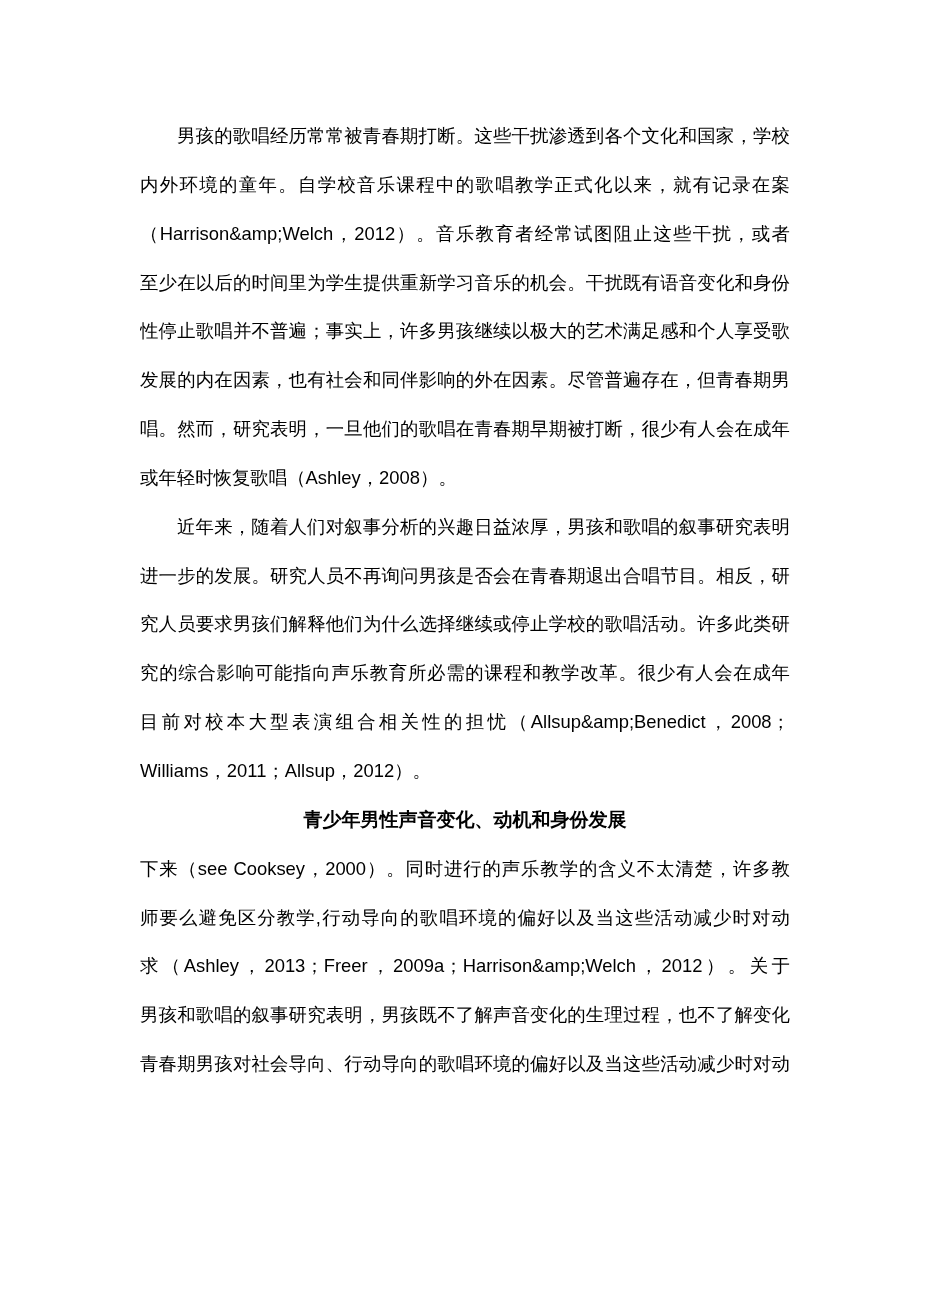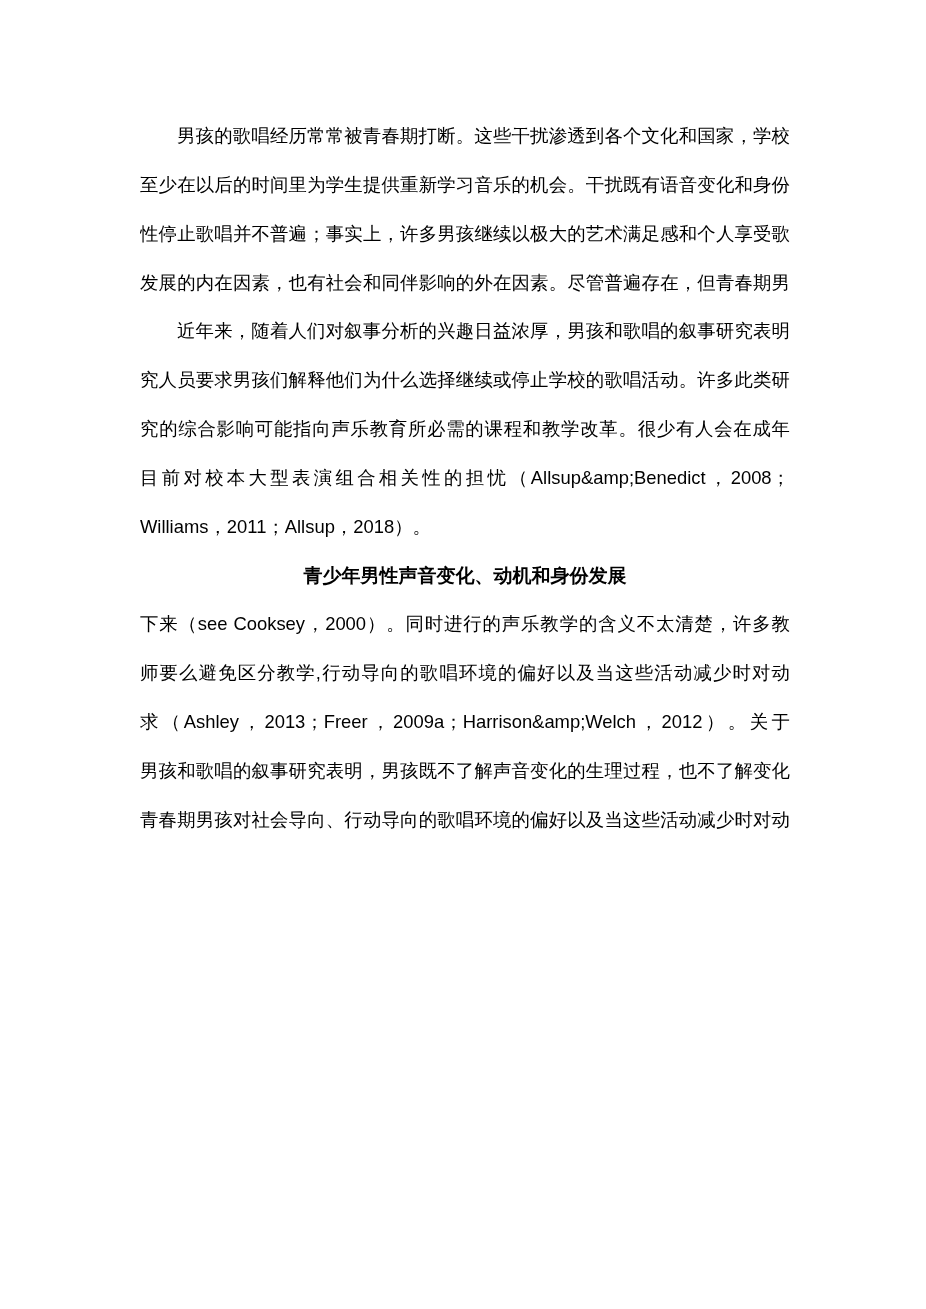--- a/index.html
+++ b/index.html
@@ -48,29 +48,34 @@
     font-size: 19px;
   }
 </style>
 </head>
 <body>
 
 <div class="page">
   <div class="content">
 
     <div class="line just indent">男孩的歌唱经历常常被青春期打断。这些干扰渗透到各个文化和国家，学校</div>
+    <div class="line just">内外环境的童年。自学校音乐课程中的歌唱教学正式化以来，就有记录在案</div>
+    <div class="line just">（Harrison&amp;amp;Welch，2012）。音乐教育者经常试图阻止这些干扰，或者</div>
     <div class="line just">至少在以后的时间里为学生提供重新学习音乐的机会。干扰既有语音变化和身份</div>
     <div class="line just">性停止歌唱并不普遍；事实上，许多男孩继续以极大的艺术满足感和个人享受歌</div>
     <div class="line just">发展的内在因素，也有社会和同伴影响的外在因素。尽管普遍存在，但青春期男</div>
+    <div class="line just">唱。然而，研究表明，一旦他们的歌唱在青春期早期被打断，很少有人会在成年</div>
+    <div class="line left">或年轻时恢复歌唱（Ashley，2008）。</div>
 
     <div class="line just indent">近年来，随着人们对叙事分析的兴趣日益浓厚，男孩和歌唱的叙事研究表明</div>
+    <div class="line just">进一步的发展。研究人员不再询问男孩是否会在青春期退出合唱节目。相反，研</div>
     <div class="line just">究人员要求男孩们解释他们为什么选择继续或停止学校的歌唱活动。许多此类研</div>
     <div class="line just">究的综合影响可能指向声乐教育所必需的课程和教学改革。很少有人会在成年</div>
     <div class="line just">目前对校本大型表演组合相关性的担忧（Allsup&amp;amp;Benedict，2008；</div>
-    <div class="line left">Williams，2011；Allsup，2018）。</div>
+    <div class="line left">Williams，2011；Allsup，2012）。</div>
 
     <div class="line heading">青少年男性声音变化、动机和身份发展</div>
 
     <div class="line just">下来（see Cooksey，2000）。同时进行的声乐教学的含义不太清楚，许多教</div>
     <div class="line just">师要么避免区分教学,行动导向的歌唱环境的偏好以及当这些活动减少时对动</div>
     <div class="line just">求（Ashley，2013；Freer，2009a；Harrison&amp;amp;Welch，2012）。关于</div>
     <div class="line just">男孩和歌唱的叙事研究表明，男孩既不了解声音变化的生理过程，也不了解变化</div>
     <div class="line just">青春期男孩对社会导向、行动导向的歌唱环境的偏好以及当这些活动减少时对动</div>
 
   </div>

